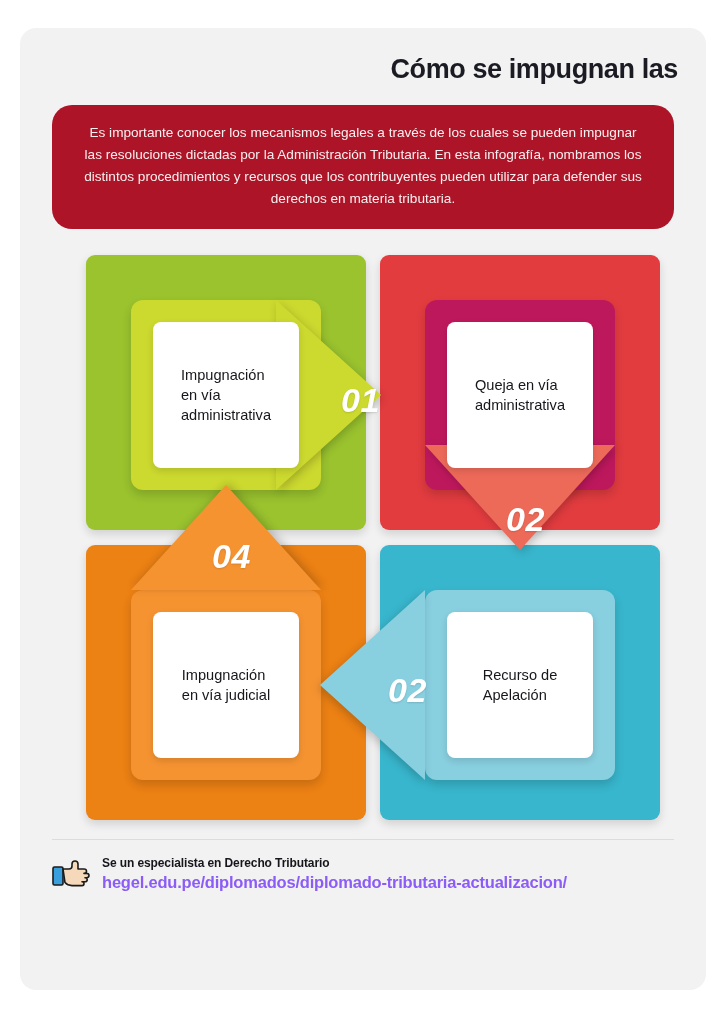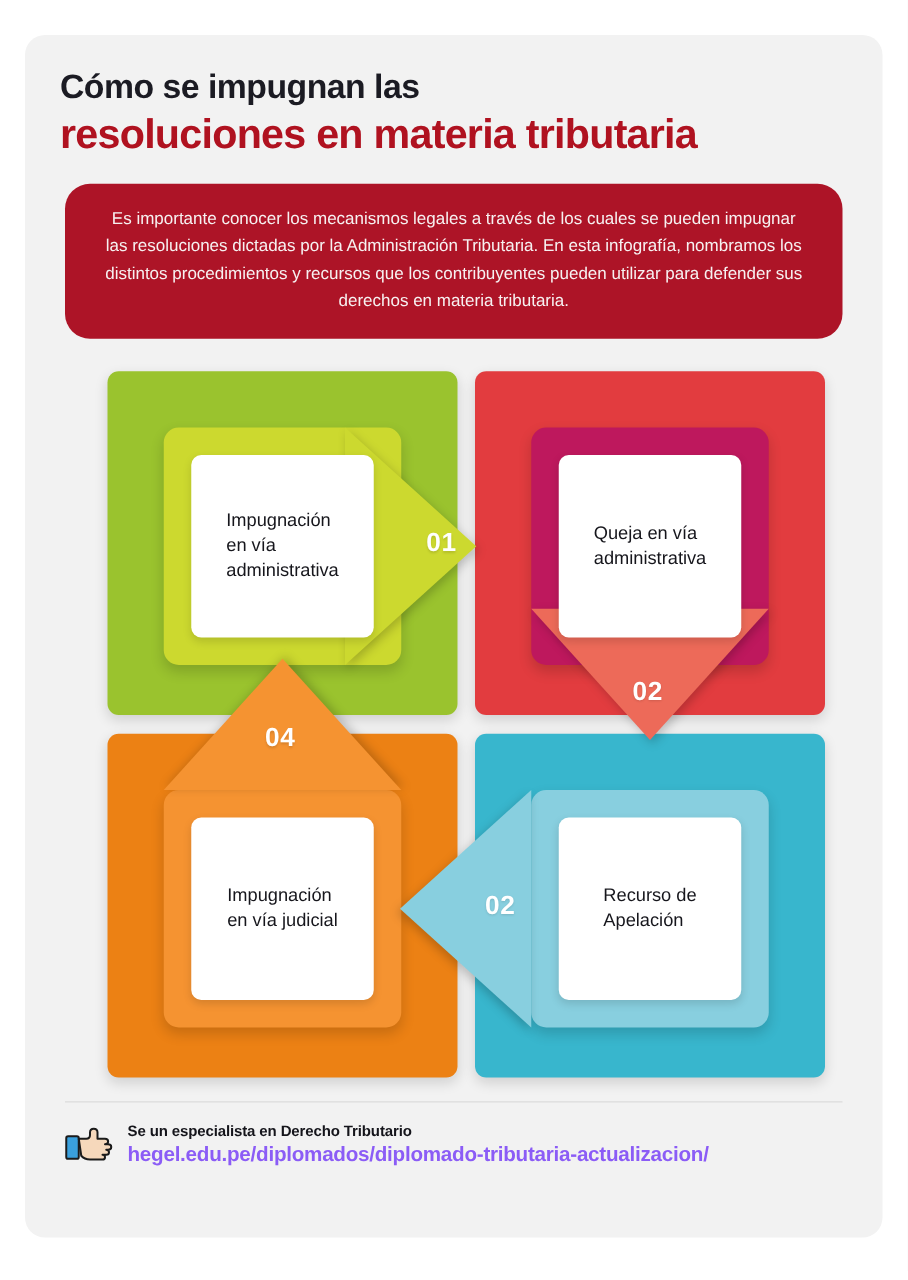--- a/index.html
+++ b/index.html
@@ -24,21 +24,21 @@
     height: 962px;
     background: #f2f2f2;
     border-radius: 16px;
     box-sizing: border-box;
     overflow: hidden;
   }
 
   
   .header {
     padding: 26px 28px 0 28px;
-    text-align: left;
+    text-align: right;
   }
   .title-line1 {
     font-size: 27px;
     font-weight: bold;
     color: #1b1b23;
     letter-spacing: -0.4px;
     line-height: 1.15;
   }
   .title-line2 {
     font-size: 33px;
@@ -121,25 +121,26 @@
   .card-text.centered { text-align: left; }
 
   
   .arrow {
     position: absolute;
     z-index: 2;
   }
   .arrow-num {
     position: absolute;
     color: #ffffff;
-    font-size: 21px;
+    font-size: 34px;
     font-weight: bold;
     letter-spacing: 0.5px;
     z-index: 3;
     text-shadow: 0 1px 2px rgba(0,0,0,0.13);
+    font-style: italic;
   }
 
   
   .arrow-right {
     left: 190px;
     top: 45px;
     width: 0; height: 0;
     border-top: 95px solid transparent;
     border-bottom: 95px solid transparent;
     border-left: 105px solid #ccd92f;
@@ -216,21 +217,20 @@
     letter-spacing: -0.2px;
   }
 </style>
 </head>
 <body>
 
 <div class="poster">
 
   <div class="header">
     <div class="title-line1">Cómo se impugnan las</div>
-    <div class="title-line2">resoluciones en materia tributaria</div>
   </div>
 
   <div class="intro-box">Es importante conocer los mecanismos legales a través de los cuales se pueden impugnar las resoluciones dictadas por la Administración Tributaria. En esta infografía, nombramos los distintos procedimientos y recursos que los contribuyentes pueden utilizar para defender sus derechos en materia tributaria.</div>
 
   <div class="grid">
 
     <div class="panel green">
       <div class="arrow arrow-right"></div>
       <div class="arrow-num num-01">01</div>
       <div class="frame">

